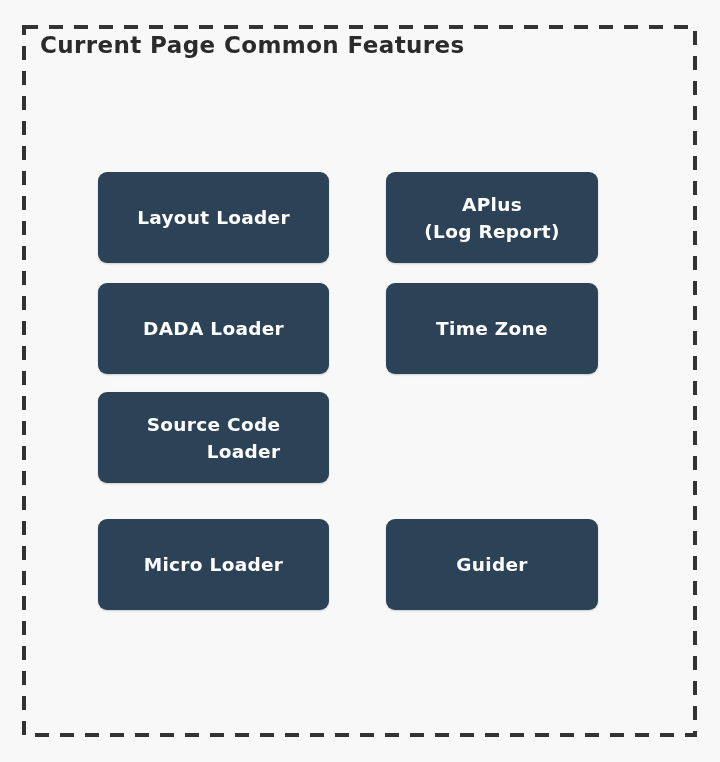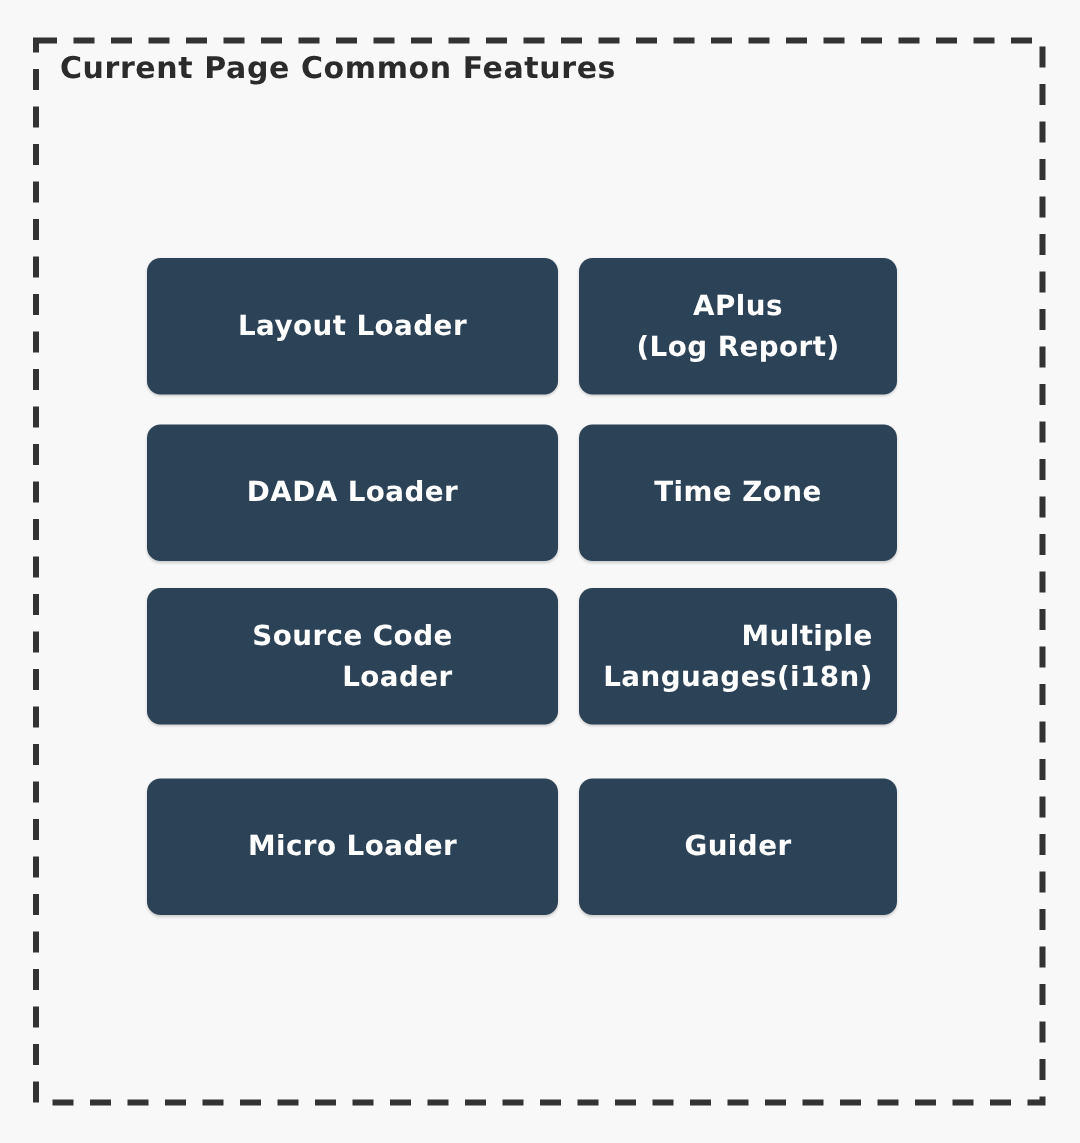--- a/index.html
+++ b/index.html
@@ -37,21 +37,21 @@
     top: 0;
     overflow: visible;
   }
 
   
   .frame-title {
     position: absolute;
     left: 40px;
     top: 31px;
     font-family: "DejaVu Sans", sans-serif;
-    font-size: 20px;
+    font-size: 23px;
     font-weight: 600;
     letter-spacing: 0.4px;
     color: #2b2b2b;
     white-space: nowrap;
     line-height: 28px;
   }
 
   
   .grid {
     position: absolute;
@@ -73,21 +73,21 @@
     text-align: center;
     font-family: "DejaVu Sans", sans-serif;
     font-size: 18.5px;
     font-weight: 600;
     letter-spacing: 0.3px;
     line-height: 27px;
     box-shadow: 0 1px 2px rgba(0,0,0,0.18);
     padding: 4px 8px;
   }
 
-  .col-left  { left: 0px;   width: 274px; }
+  .col-left  { left: 0px;   width: 231px; }
   .col-right { left: 288px; width: 212px; }
 
   .row-0 { top: 0px;   height: 91px; }
   .row-1 { top: 111px; height: 91px; }
   .row-2 { top: 220px; height: 91px; text-align: right; }
   .row-3 { top: 331px; height: 91px; margin-top: 16px; }
 
   .box-label {
     display: block;
     white-space: pre-line;
@@ -123,24 +123,20 @@
 
     <div class="feature-box col-right row-1">
       <span class="box-label">Time Zone</span>
     </div>
 
     <div class="feature-box col-left row-2">
       <span class="box-label">Source Code
 Loader</span>
     </div>
 
-    <div class="feature-box col-right row-2">
-      <span class="box-label">Multiple
-Languages(i18n)</span>
-    </div>
 
     <div class="feature-box col-left row-3">
       <span class="box-label">Micro Loader</span>
     </div>
 
     <div class="feature-box col-right row-3">
       <span class="box-label">Guider</span>
     </div>
 
   </div>

